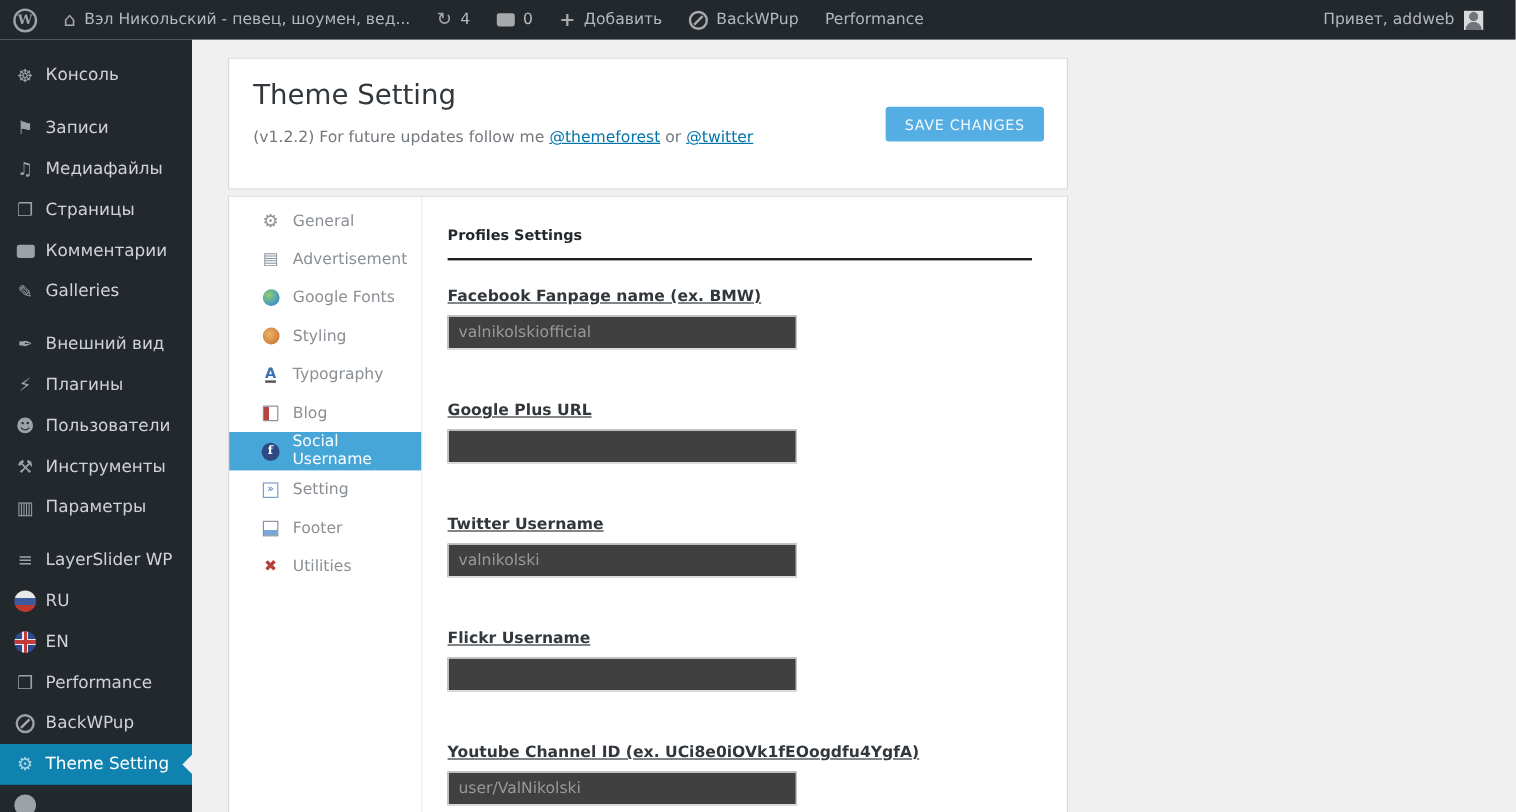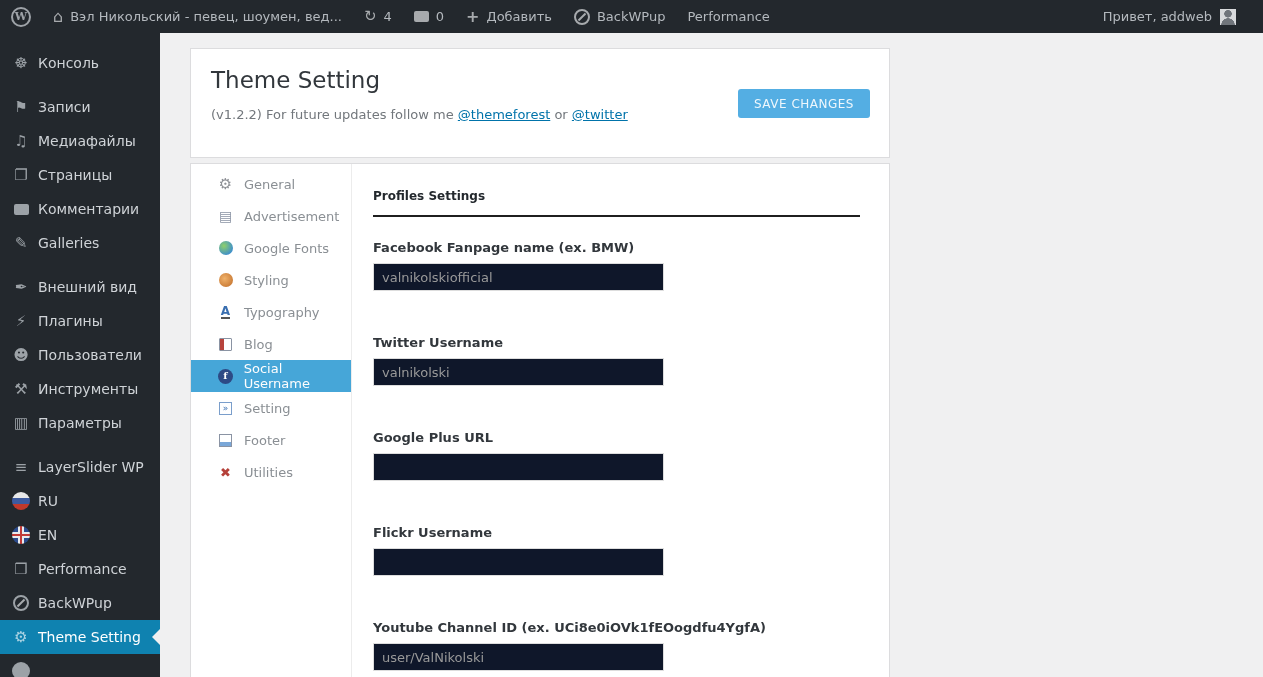--- a/index.html
+++ b/index.html
@@ -87,22 +87,22 @@
   .ico-sidebar { width:13px; height:13px; border:1px solid #7a9ecb; background:#fff;
     color:#3a6fb0; font-size:9px; display:flex; align-items:center; justify-content:center; }
   .ico-footer { width:13px; height:13px; border:1px solid #8a93a3;
     background:linear-gradient(to bottom, #fff 0 7px, #7aa7d8 7px); }
   .ico-util { font-size:13px; color:#b5413a; }
 
   .form-col { flex:1; padding:0 29px 0 21px; }
   .section-title { font-size:12px; font-weight:bold; color:#23282d;
     padding:25px 0 12px; border-bottom:2px solid #1f1f1f; }
   .field-group { margin-top:23px; margin-bottom:44px; }
-  .field-group label { display:block; font-size:13px; font-weight:bold; color:#32373c; margin-bottom:8px; }
-  .field-group input { width:291px; height:28px; border:1px solid #ddd; background:#0f172a;
+  .field-group label { display:block; font-size:13px; font-weight:bold; color:#32373c; margin-bottom:8px;text-decoration:underline; }
+  .field-group input { width:291px; height:28px; border:1px solid #ddd; background:#404040;
     color:#999; font-size:13px; padding:0 8px; outline:none;
     font-family:"DejaVu Sans","Liberation Sans",sans-serif; }
 </style>
 </head>
 <body>
 
 <div class="admin-bar">
   <div class="ab-item">
     <span class="wp-logo">W</span>
   </div>
@@ -288,28 +288,28 @@
     </div>
 
     <div class="form-col">
       <div class="section-title">Profiles Settings</div>
 
       <div class="field-group">
         <label>Facebook Fanpage name (ex. BMW)</label>
         <input type="text" value="valnikolskiofficial" style="">
       </div>
       <div class="field-group">
+        <label>Google Plus URL</label>
+        <input type="text" value="" style="">
+      </div>
+      <div class="field-group">
         <label>Twitter Username</label>
         <input type="text" value="valnikolski" style="">
       </div>
       <div class="field-group">
-        <label>Google Plus URL</label>
-        <input type="text" value="" style="">
-      </div>
-      <div class="field-group">
         <label>Flickr Username</label>
         <input type="text" value="" style="">
       </div>
       <div class="field-group">
         <label>Youtube Channel ID (ex. UCi8e0iOVk1fEOogdfu4YgfA)</label>
         <input type="text" value="user/ValNikolski" style="">
       </div>
     </div>
   </div>
 </div>

